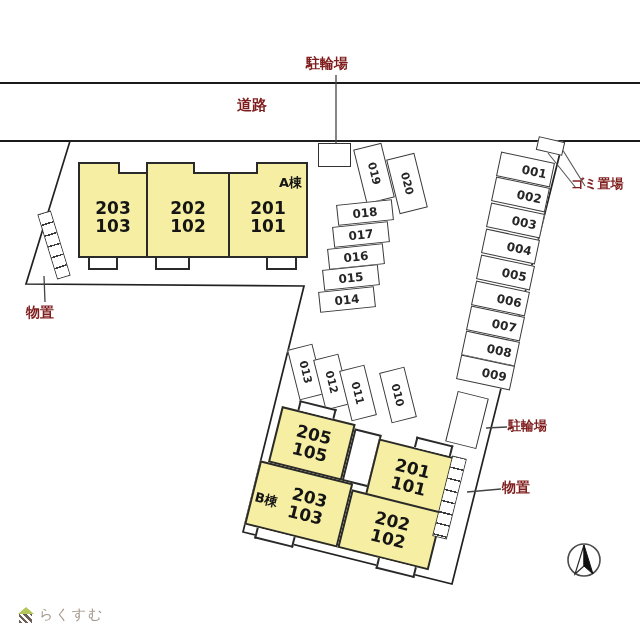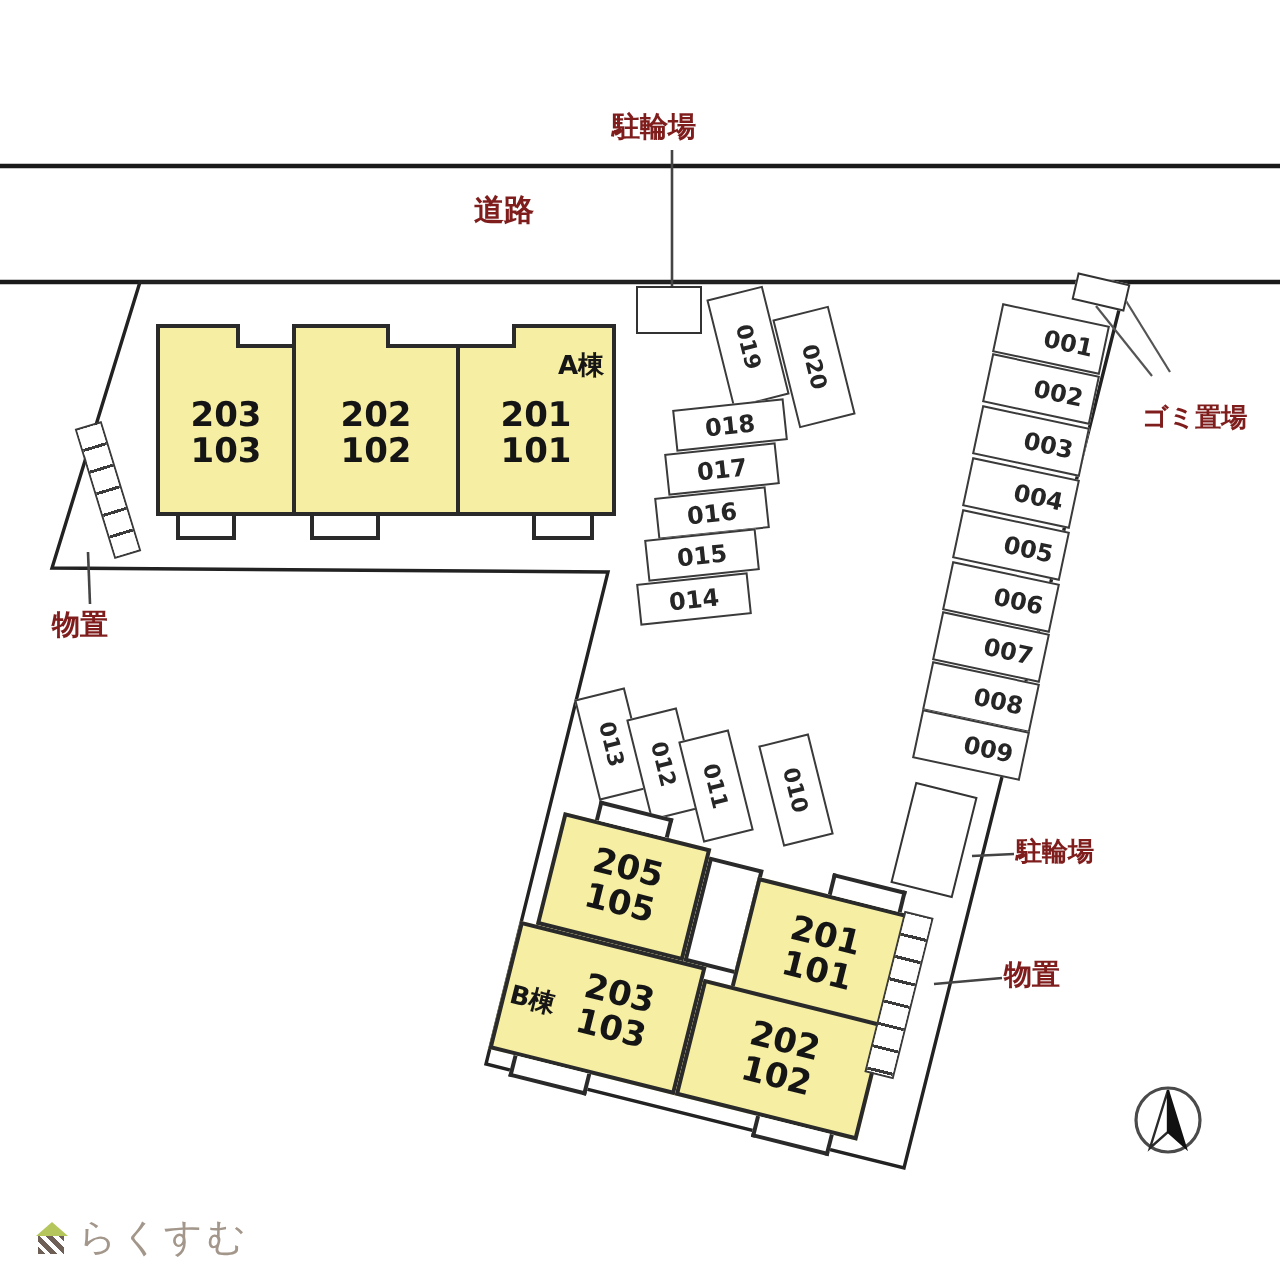--- a/index.html
+++ b/index.html
@@ -40,21 +40,21 @@
   #gomi-box { position:absolute; left:537px; top:139px; width:27px; height:14px;
               border:1.5px solid #333; background:#fff; transform:rotate(13deg); box-sizing:border-box; }
   
   #logo { position:absolute; left:18px; top:606px; display:flex; align-items:center; gap:5px; }
   #logo .house { position:relative; width:16px; height:17px; }
   #logo .roof { position:absolute; left:0; top:0; width:0; height:0;
       border-left:8px solid transparent; border-right:8px solid transparent;
       border-bottom:7px solid #b5c75c; }
   #logo .body { position:absolute; left:1px; top:7px; width:13px; height:9px;
       background:repeating-linear-gradient(45deg,#6e6056 0 2.5px,#ffffff 2.5px 4.5px); }
-  #logo .word { font-size:19px; color:#a3968a; letter-spacing:2px; }
+  #logo .word { font-size:14px; color:#a3968a; letter-spacing:2px; }
 </style>
 </head>
 <body>
 
 <div id="canvas">
 
   <svg id="linework" width="640" height="640" viewBox="0 0 640 640">
 
     <line x1="0" y1="83" x2="640" y2="83" stroke="#1a1a1a" stroke-width="2.2"></line>
     <line x1="0" y1="141" x2="640" y2="141" stroke="#1a1a1a" stroke-width="2.2"></line>
@@ -73,21 +73,21 @@
       <polygon points="584,545 575,574 584,566" fill="#ffffff" stroke="#2a2a2a" stroke-width="1.2"></polygon>
       <polygon points="584,545 593,574 584,566" fill="#111111" stroke="#111111" stroke-width="1"></polygon>
     </g>
   </svg>
 
   <div class="lbl" style="left:237px;top:96px;font-size:15px">道路</div>
   <div class="lbl" style="left:306px;top:55px;font-size:14px">駐輪場</div>
   <div class="bike-rect" style="left:318px;top:143px;width:33px;height:24px"></div>
 
   <div id="gomi-box"></div>
-  <div class="lbl" style="left:571px;top:200px;font-size:13px">ゴミ置場</div>
+  <div class="lbl" style="left:571px;top:175px;font-size:13px">ゴミ置場</div>
 
   <div class="storage-strip" style="left:47px;top:211px;width:14px;height:68px;transform:rotate(-17deg)">
     <div class="cells" style="background:repeating-linear-gradient(180deg,#fff 0,#fff 9.8px,#3a3a3a 9.8px,#3a3a3a 11.3px)"></div>
   </div>
   <div class="lbl" style="left:26px;top:304px;font-size:14px">物置</div>
 
   <div class="unit" style="left:78px;top:162px;width:70px;height:96px;padding-top:14px">
     <div class="nums">
       <div>203</div>
       <div>103</div>

